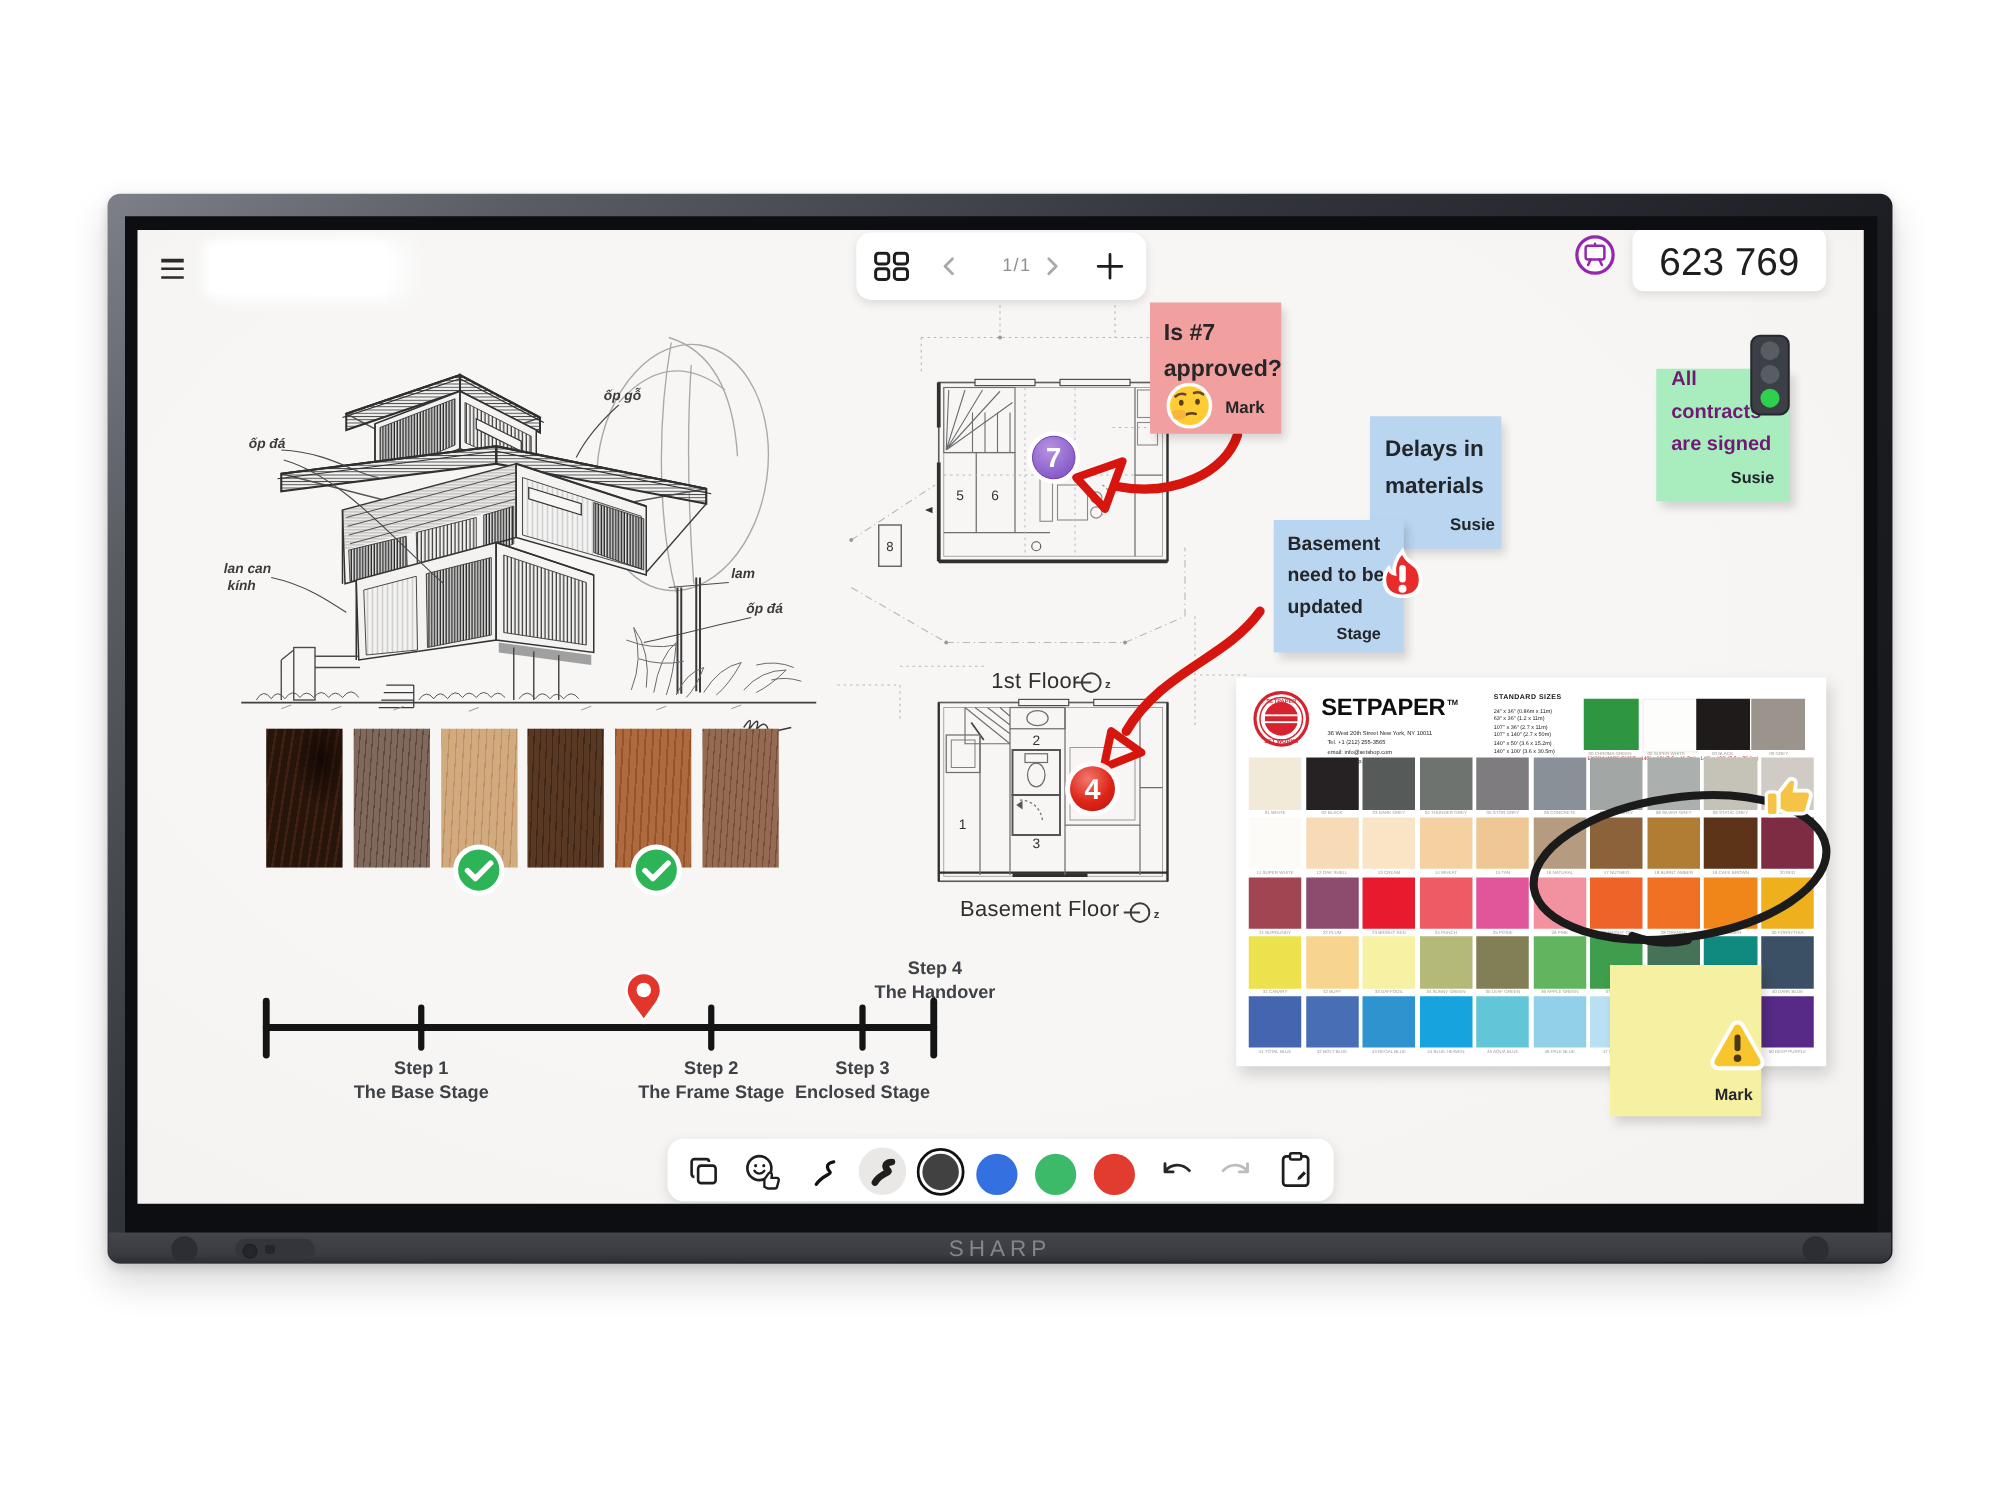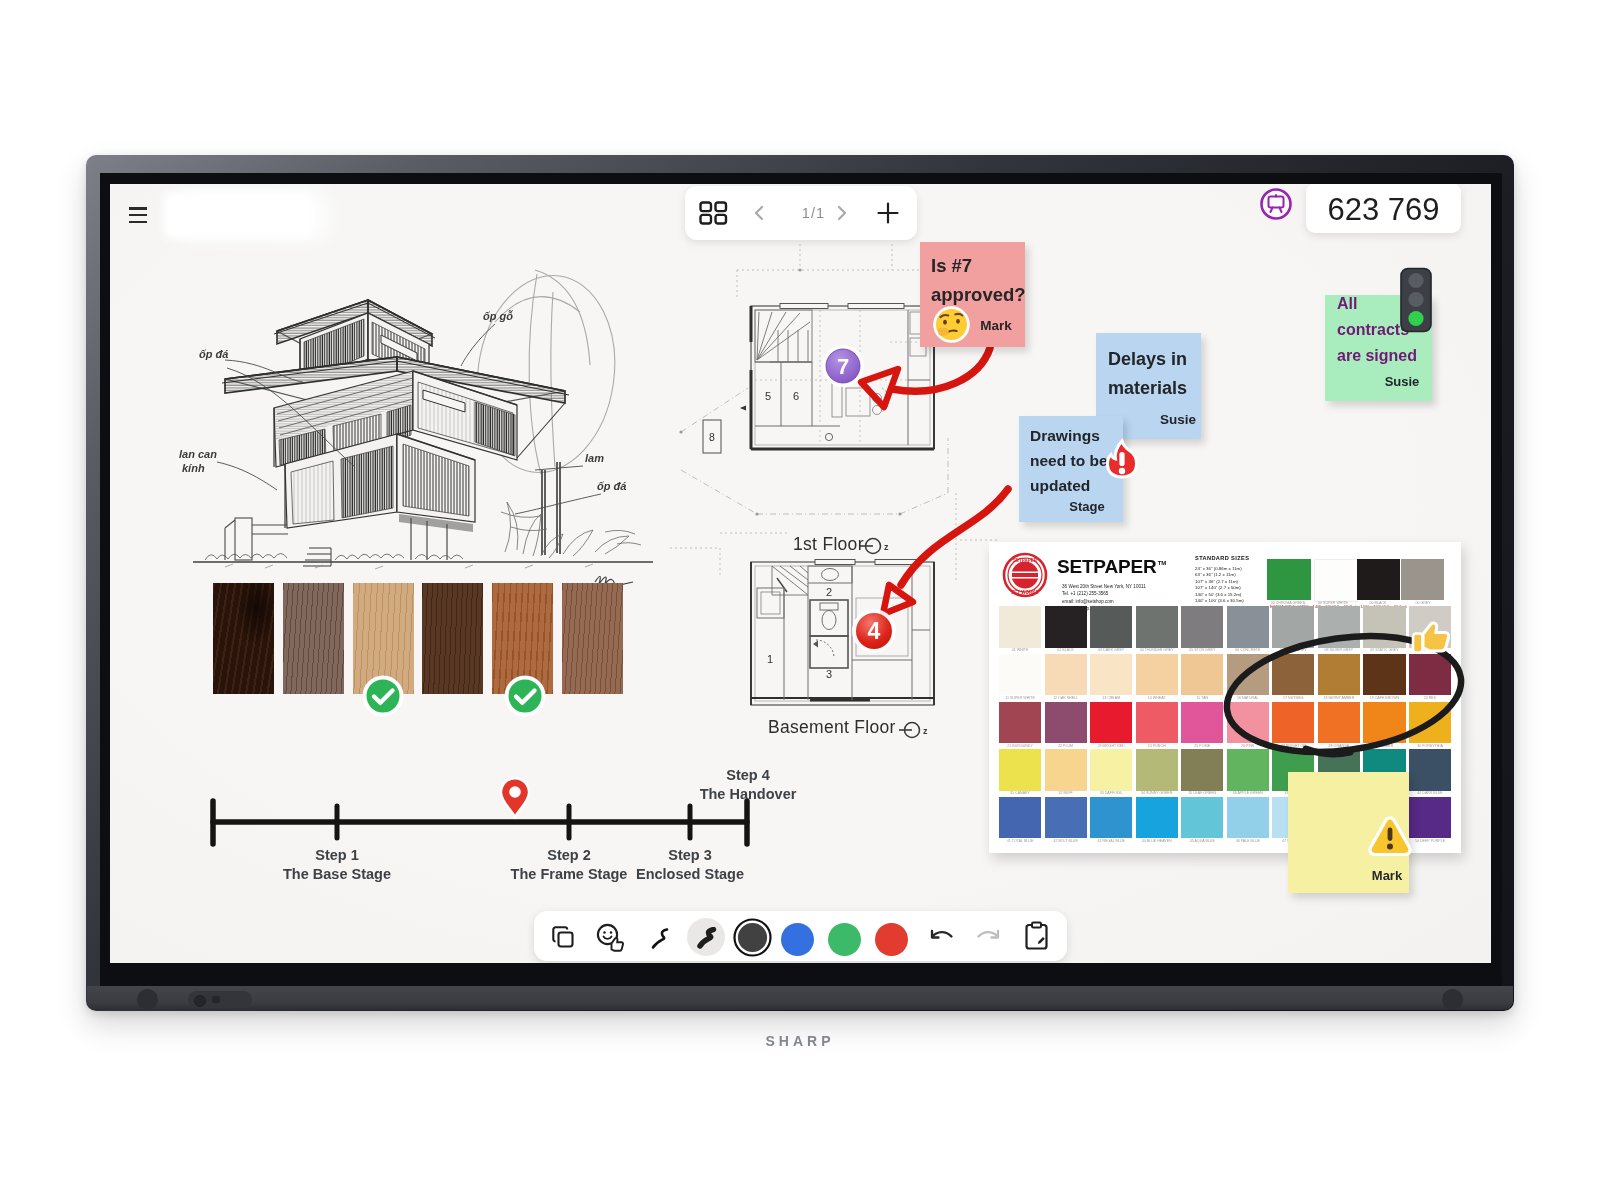--- a/index.html
+++ b/index.html
@@ -26,22 +26,22 @@
 
   <div class="abs" style="left:137px;top:989px;width:21px;height:21px;border-radius:50%;background:#2c2e33;"></div>
 
   <div class="abs" style="left:188px;top:991px;width:64px;height:17px;border-radius:9px;background:#33353b;">
      <div class="abs" style="left:6px;top:3.5px;width:10px;height:10px;border-radius:50%;background:#24262b;border:1.5px solid #1d1f24;"></div>
      <div class="abs" style="left:24px;top:5px;width:8px;height:7px;border-radius:2px;background:#24262b;"></div>
   </div>
 
   <div class="abs" style="left:1442px;top:989px;width:21px;height:21px;border-radius:50%;background:#2c2e33;"></div>
 
-  <div class="abs" style="left:700px;top:989px;width:200px;text-align:center;font-size:14px;font-weight:bold;
-       color:#83868d;letter-spacing:4px;margin-top:44px;">SHARP</div>
+  <div class="abs" style="left:700px;top:989px;width:200px;text-align:center;font-size:18px;font-weight:normal;
+       color:#83868d;letter-spacing:4px;">SHARP</div>
 
   <div class="abs" id="screen" style="left:110px;top:184px;width:1381px;height:779px;overflow:hidden;
        background:radial-gradient(ellipse at 45% 40%, #f7f6f5 55%, #f3f2f1 100%);">
   </div>
 
   <div class="abs" id="content" style="left:0;top:0;width:1600px;height:1200px;
        clip-path:inset(184px 109px 237px 110px);">
 
     <div class="abs" style="left:129px;top:207px;width:18px;height:17px;">
       <div class="abs" style="left:0;top:0;width:18px;height:2.6px;background:#2b2b2b;"></div>
@@ -703,21 +703,21 @@
       <path d="M10 33 q-3.5 -0.5 -3 -3.5 q-2 -2.5 0.5 -4.5 l6 -0.5 q4 0.5 4.5 3.5 q0.5 3.8 -3 4.8 z" fill="#f5b63d"></path>
     </svg>
 
     <div class="abs" style="left:1096px;top:333px;width:105px;height:106px;background:#b9d5ef;
          box-shadow:4px 5px 7px rgba(0,0,0,0.14);"></div>
     <div class="abs" style="left:1108px;top:345px;width:92px;font-size:18px;font-weight:bold;color:#22262a;line-height:1.6;">Delays in materials</div>
     <div class="abs" style="left:1155px;top:412px;width:46px;font-size:13.5px;font-weight:bold;color:#22262a;text-align:center;">Susie</div>
 
     <div class="abs" style="left:1019px;top:416px;width:104px;height:106px;background:#b9d5ef;
          box-shadow:4px 5px 7px rgba(0,0,0,0.14);"></div>
-    <div class="abs" style="left:1030px;top:424px;width:80px;font-size:15.5px;font-weight:bold;color:#22262a;line-height:1.6;">Drawings need to be updated</div>
+    <div class="abs" style="left:1030px;top:424px;width:80px;font-size:15.5px;font-weight:bold;color:#22262a;line-height:1.6;">Basement need to be updated</div>
     <div class="abs" style="left:1058px;top:499px;width:58px;font-size:13px;font-weight:bold;color:#22262a;text-align:center;">Stage</div>
 
     <svg class="abs" style="left:1100px;top:438px;" width="44" height="48" viewBox="0 0 44 48">
       <path d="M22 3 q2 6 7.5 9.5 q7 4.5 7 13 q0 13 -14.5 13.5 q-14.5 -0.5 -14.5 -13.5 q0 -5.5 3.5 -9 q1.5 4 4.5 4.5 q-1.5 -9 6.5 -18 z" fill="#e82c2c" stroke="#ffffff" stroke-width="3"></path>
       <rect x="19.4" y="14" width="5.2" height="14" rx="2.6" fill="#ffffff"></rect>
       <circle cx="22" cy="33" r="3.2" fill="#ffffff"></circle>
     </svg>
 
     <div class="abs" style="left:1325px;top:295px;width:107px;height:106px;background:#a9edbe;
          box-shadow:4px 5px 7px rgba(0,0,0,0.14);"></div>

